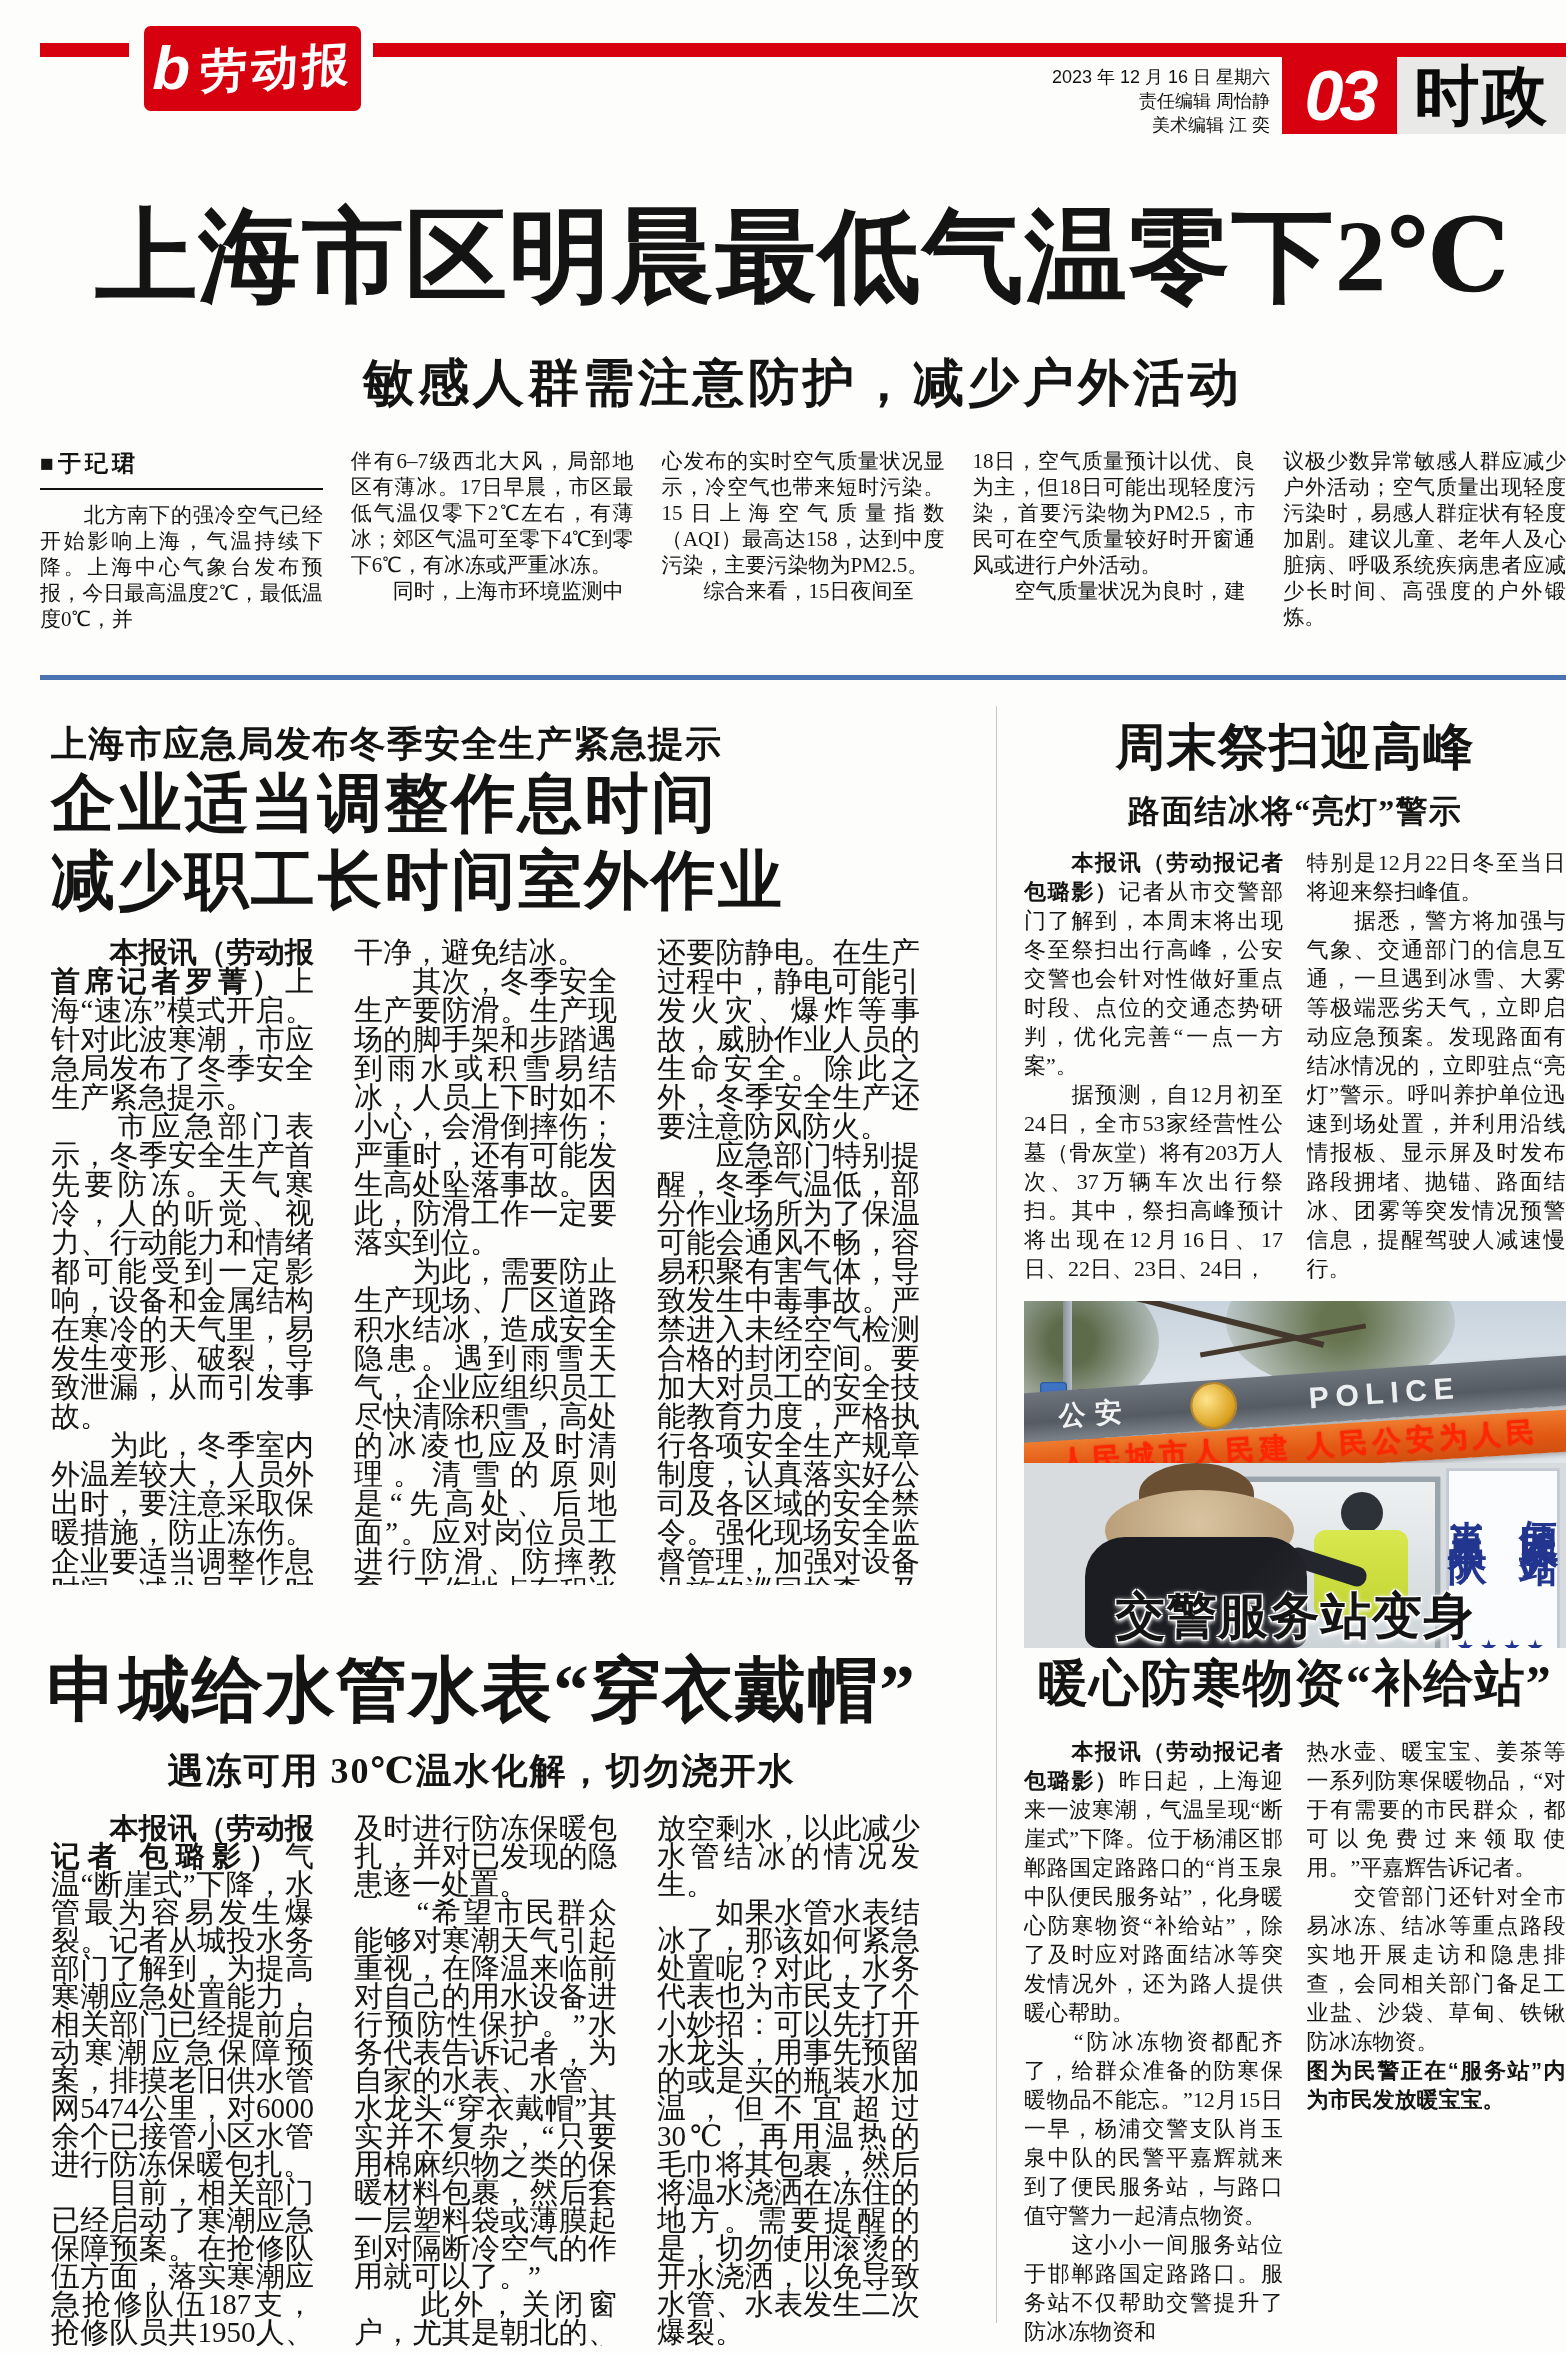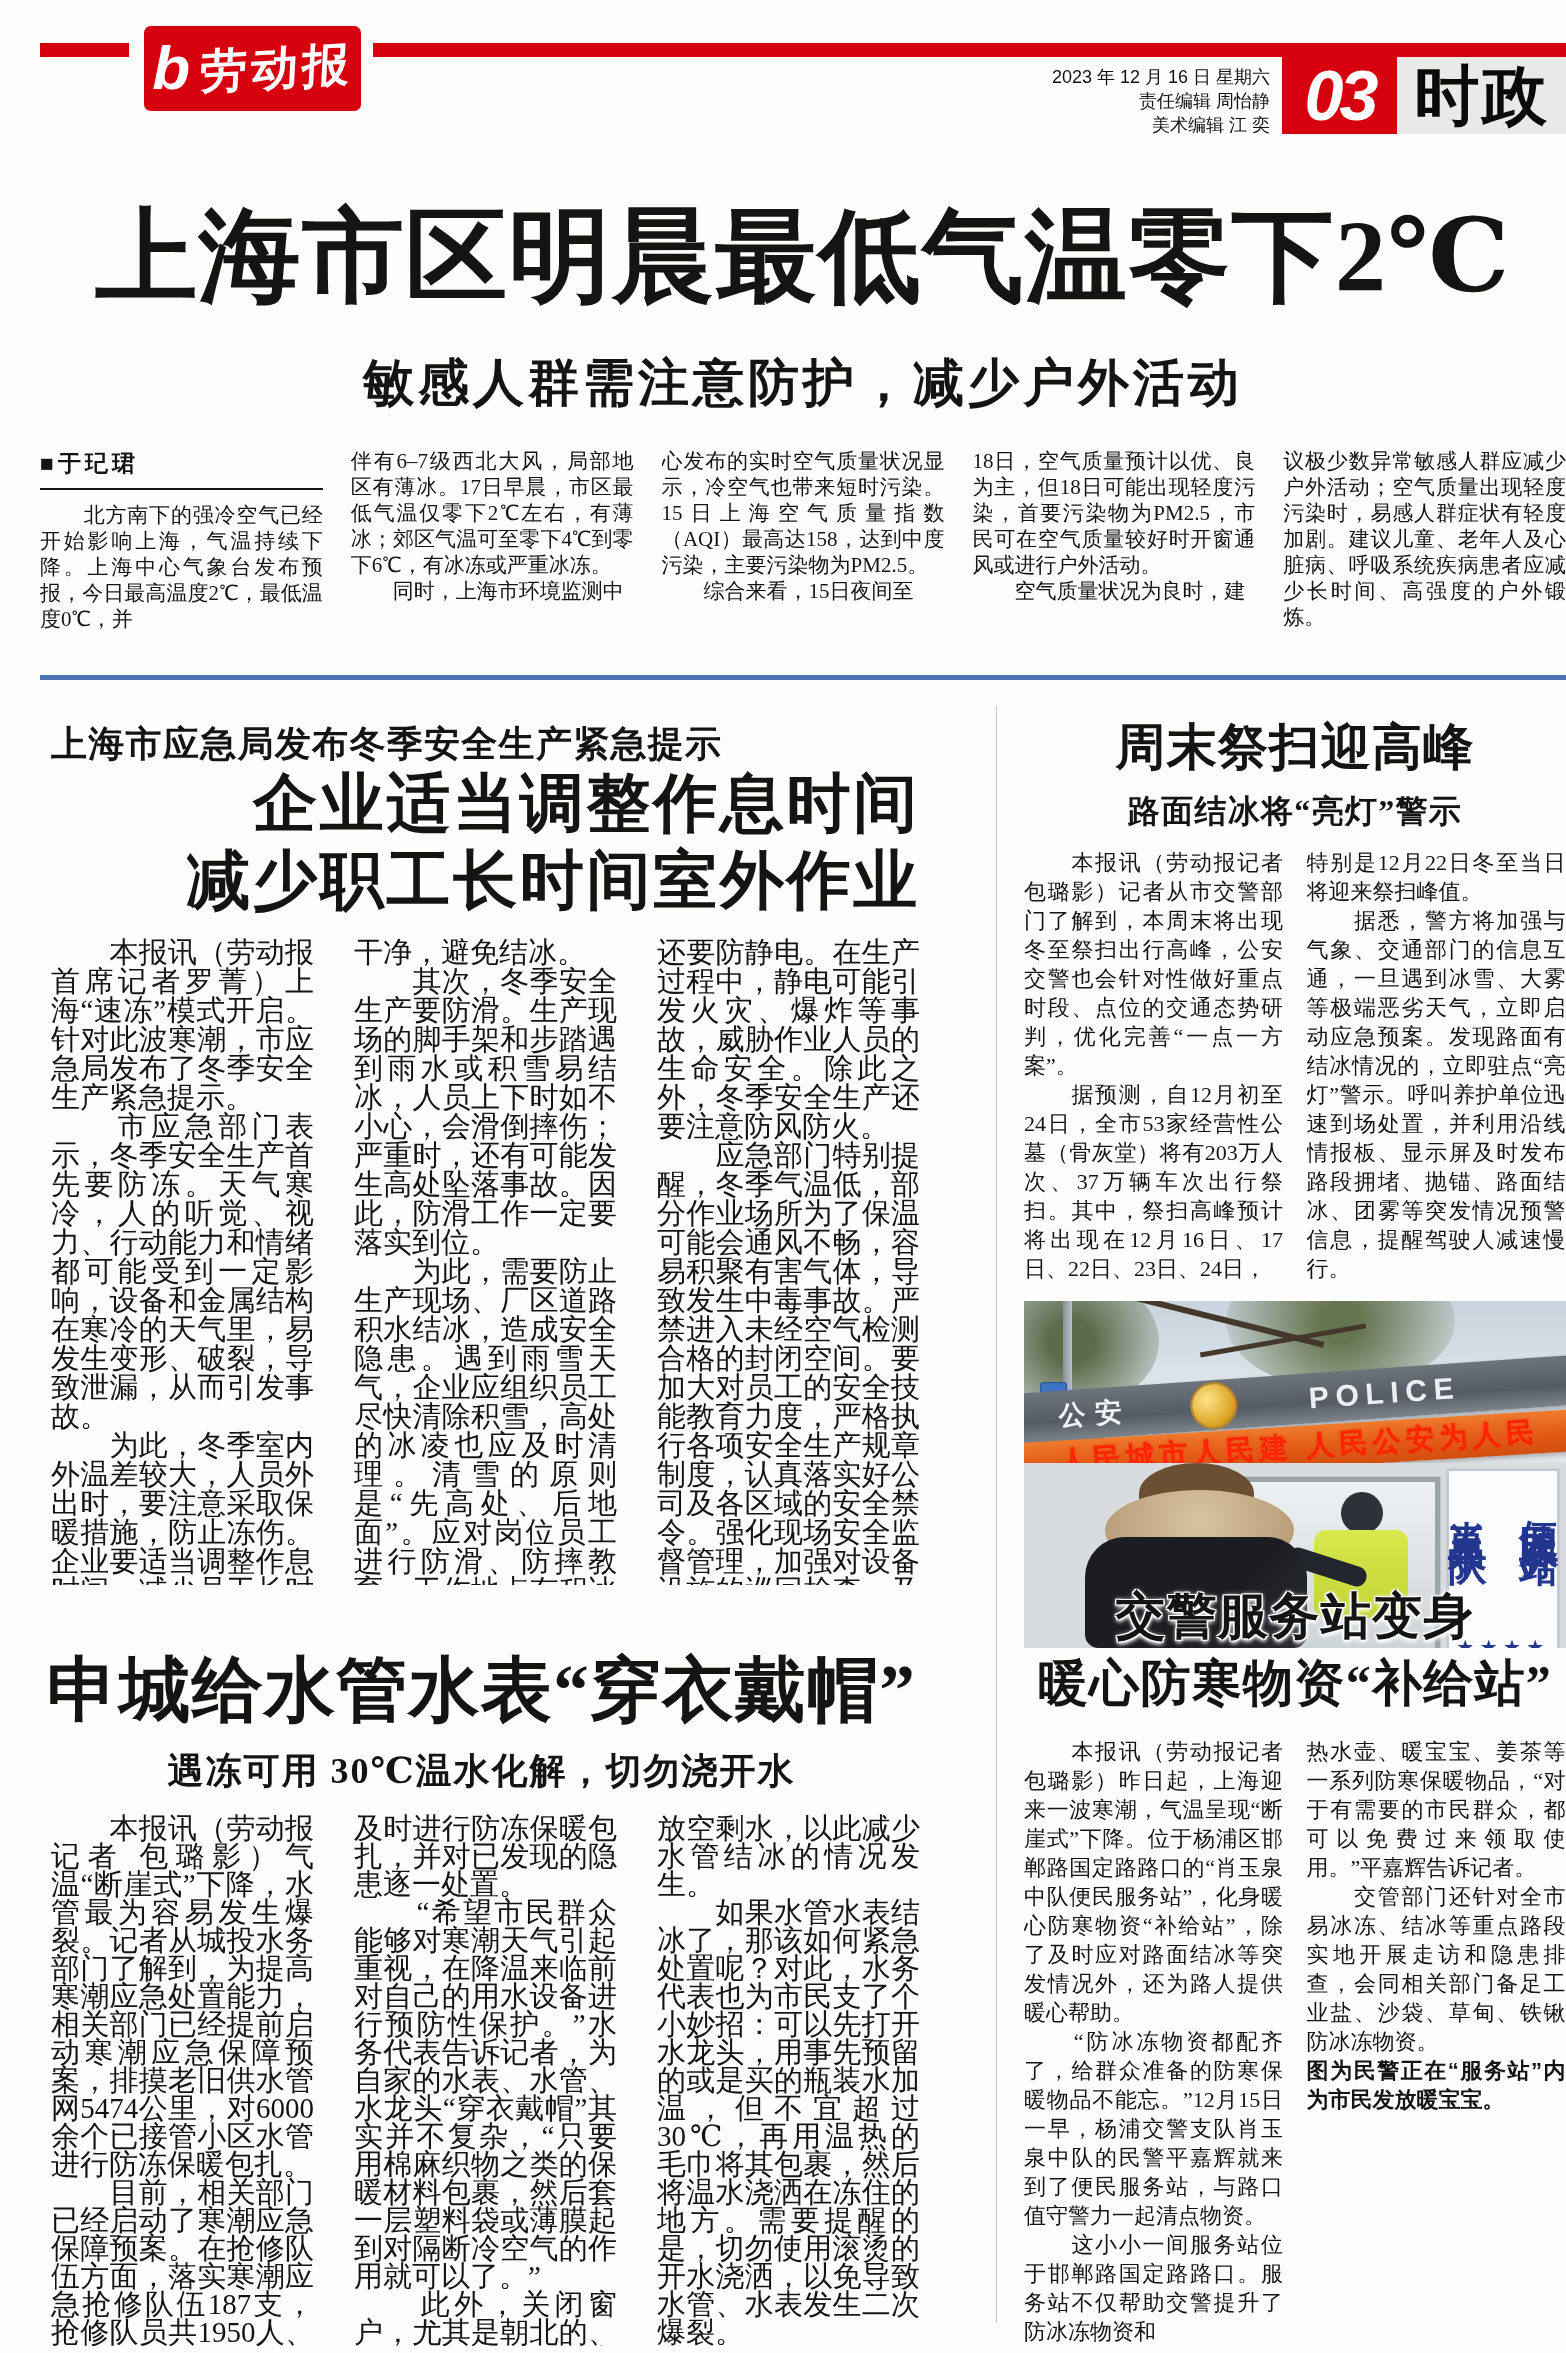--- a/index.html
+++ b/index.html
@@ -13,42 +13,42 @@
   .logo .lname{font-size:47px;font-weight:bold;transform:rotate(-3deg) skewX(-6deg);letter-spacing:4px;}
   .dateblock{font-family:"Liberation Sans",sans-serif;font-size:18px;line-height:24px;text-align:right;color:#111;}
   .pagenum{background:#d7000f;color:#fff;display:flex;align-items:center;justify-content:center;
            font-family:"Liberation Sans",sans-serif;font-weight:bold;font-style:italic;font-size:70px;letter-spacing:-4px;}
   .secbox{background:#e9e9e7;color:#0a0a0a;display:flex;align-items:center;justify-content:center;
           font-family:"Liberation Sans",sans-serif;font-weight:bold;font-size:65px;letter-spacing:2.7px;}
   
   .h-lead{font-size:102px;font-weight:900;text-align:center;letter-spacing:1.3px;line-height:1.1;}
   .h-sub{font-size:51px;font-weight:700;text-align:center;letter-spacing:4px;}
   .kicker{font-size:36px;font-weight:700;text-align:left;letter-spacing:1.3px;}
-  .h2big{font-size:64px;font-weight:900;text-align:right;letter-spacing:2.7px;line-height:1.16;}
+  .h2big{font-size:64px;font-weight:900;text-align:left;letter-spacing:2.7px;line-height:1.16;}
   .h3big{font-size:50px;font-weight:900;text-align:center;letter-spacing:1.3px;line-height:1.25;}
   .h3sub{font-size:32px;font-weight:700;text-align:center;letter-spacing:1.3px;}
   .h4big{font-size:71px;font-weight:900;text-align:center;letter-spacing:1.3px;}
   .h4sub{font-size:36px;font-weight:700;text-align:center;letter-spacing:2px;}
   .overlayline{text-shadow:0 0 5.4px #fff,1.3px 1.3px 0 #fff,-1.3px -1.3px 0 #fff,1.3px -1.3px 0 #fff,-1.3px 1.3px 0 #fff,0 2.7px 4px #fff;}
   
   .cols{display:flex;}
   .col{overflow:hidden;}
   .col p{margin:0;text-align:justify;}
   .lead-cols .col{width:283px;margin-right:28px;}
   .lead-cols .col:last-child{margin-right:0;}
   .lead-cols p{font-size:21px;line-height:26px;font-family:Liberation Serif, serif;}
   .n3 .col{width:263px;margin-right:40px;}
   .n3 .col:last-child{margin-right:0;}
   .n3 p{font-size:29px;line-height:29px;}
   .n2 .col{width:259px;margin-right:23.6px;}
   .n2 .col:last-child{margin-right:0;}
   .n2 p{font-size:22px;line-height:29px;}
   .wat p{line-height:28px;}
   .byline{font-size:23px;font-weight:bold;border-bottom:2.7px solid #111;padding-bottom:9.4px;margin-bottom:12px;letter-spacing:4px;}
-  .col p b{font-family:"Liberation Sans",sans-serif;font-weight:normal;}
+  .col p b{font-family:"Liberation Sans",sans-serif;font-weight:bold;}
   .caption{font-family:"Liberation Sans",sans-serif;font-weight:bold;font-size:22px;line-height:29px;text-align:justify;margin:0;}
   .bluerule{background:#4a72b0;height:4.7px;}
   .vdiv{background:#c6c6c6;width:1.3px;}
   
   .photo{background:linear-gradient(180deg,#c8d3dd 0%,#e3e9ee 30%,#dfe4e8 55%,#d6dadd 100%);overflow:hidden;}
   .blob{position:absolute;border-radius:50%;}
   .branch{position:absolute;background:#43382b;}
   .pole{position:absolute;background:linear-gradient(90deg,#8a9097,#b9bfc6);}
   .banner{position:absolute;background:#3f74c4;border-radius:4px;box-shadow:0 0 0 1.3px #2c5a9e inset;}
   .canopy{position:absolute;background:linear-gradient(180deg,#6d747c,#555b63 60%,#7d848c);transform:rotate(-4deg);

